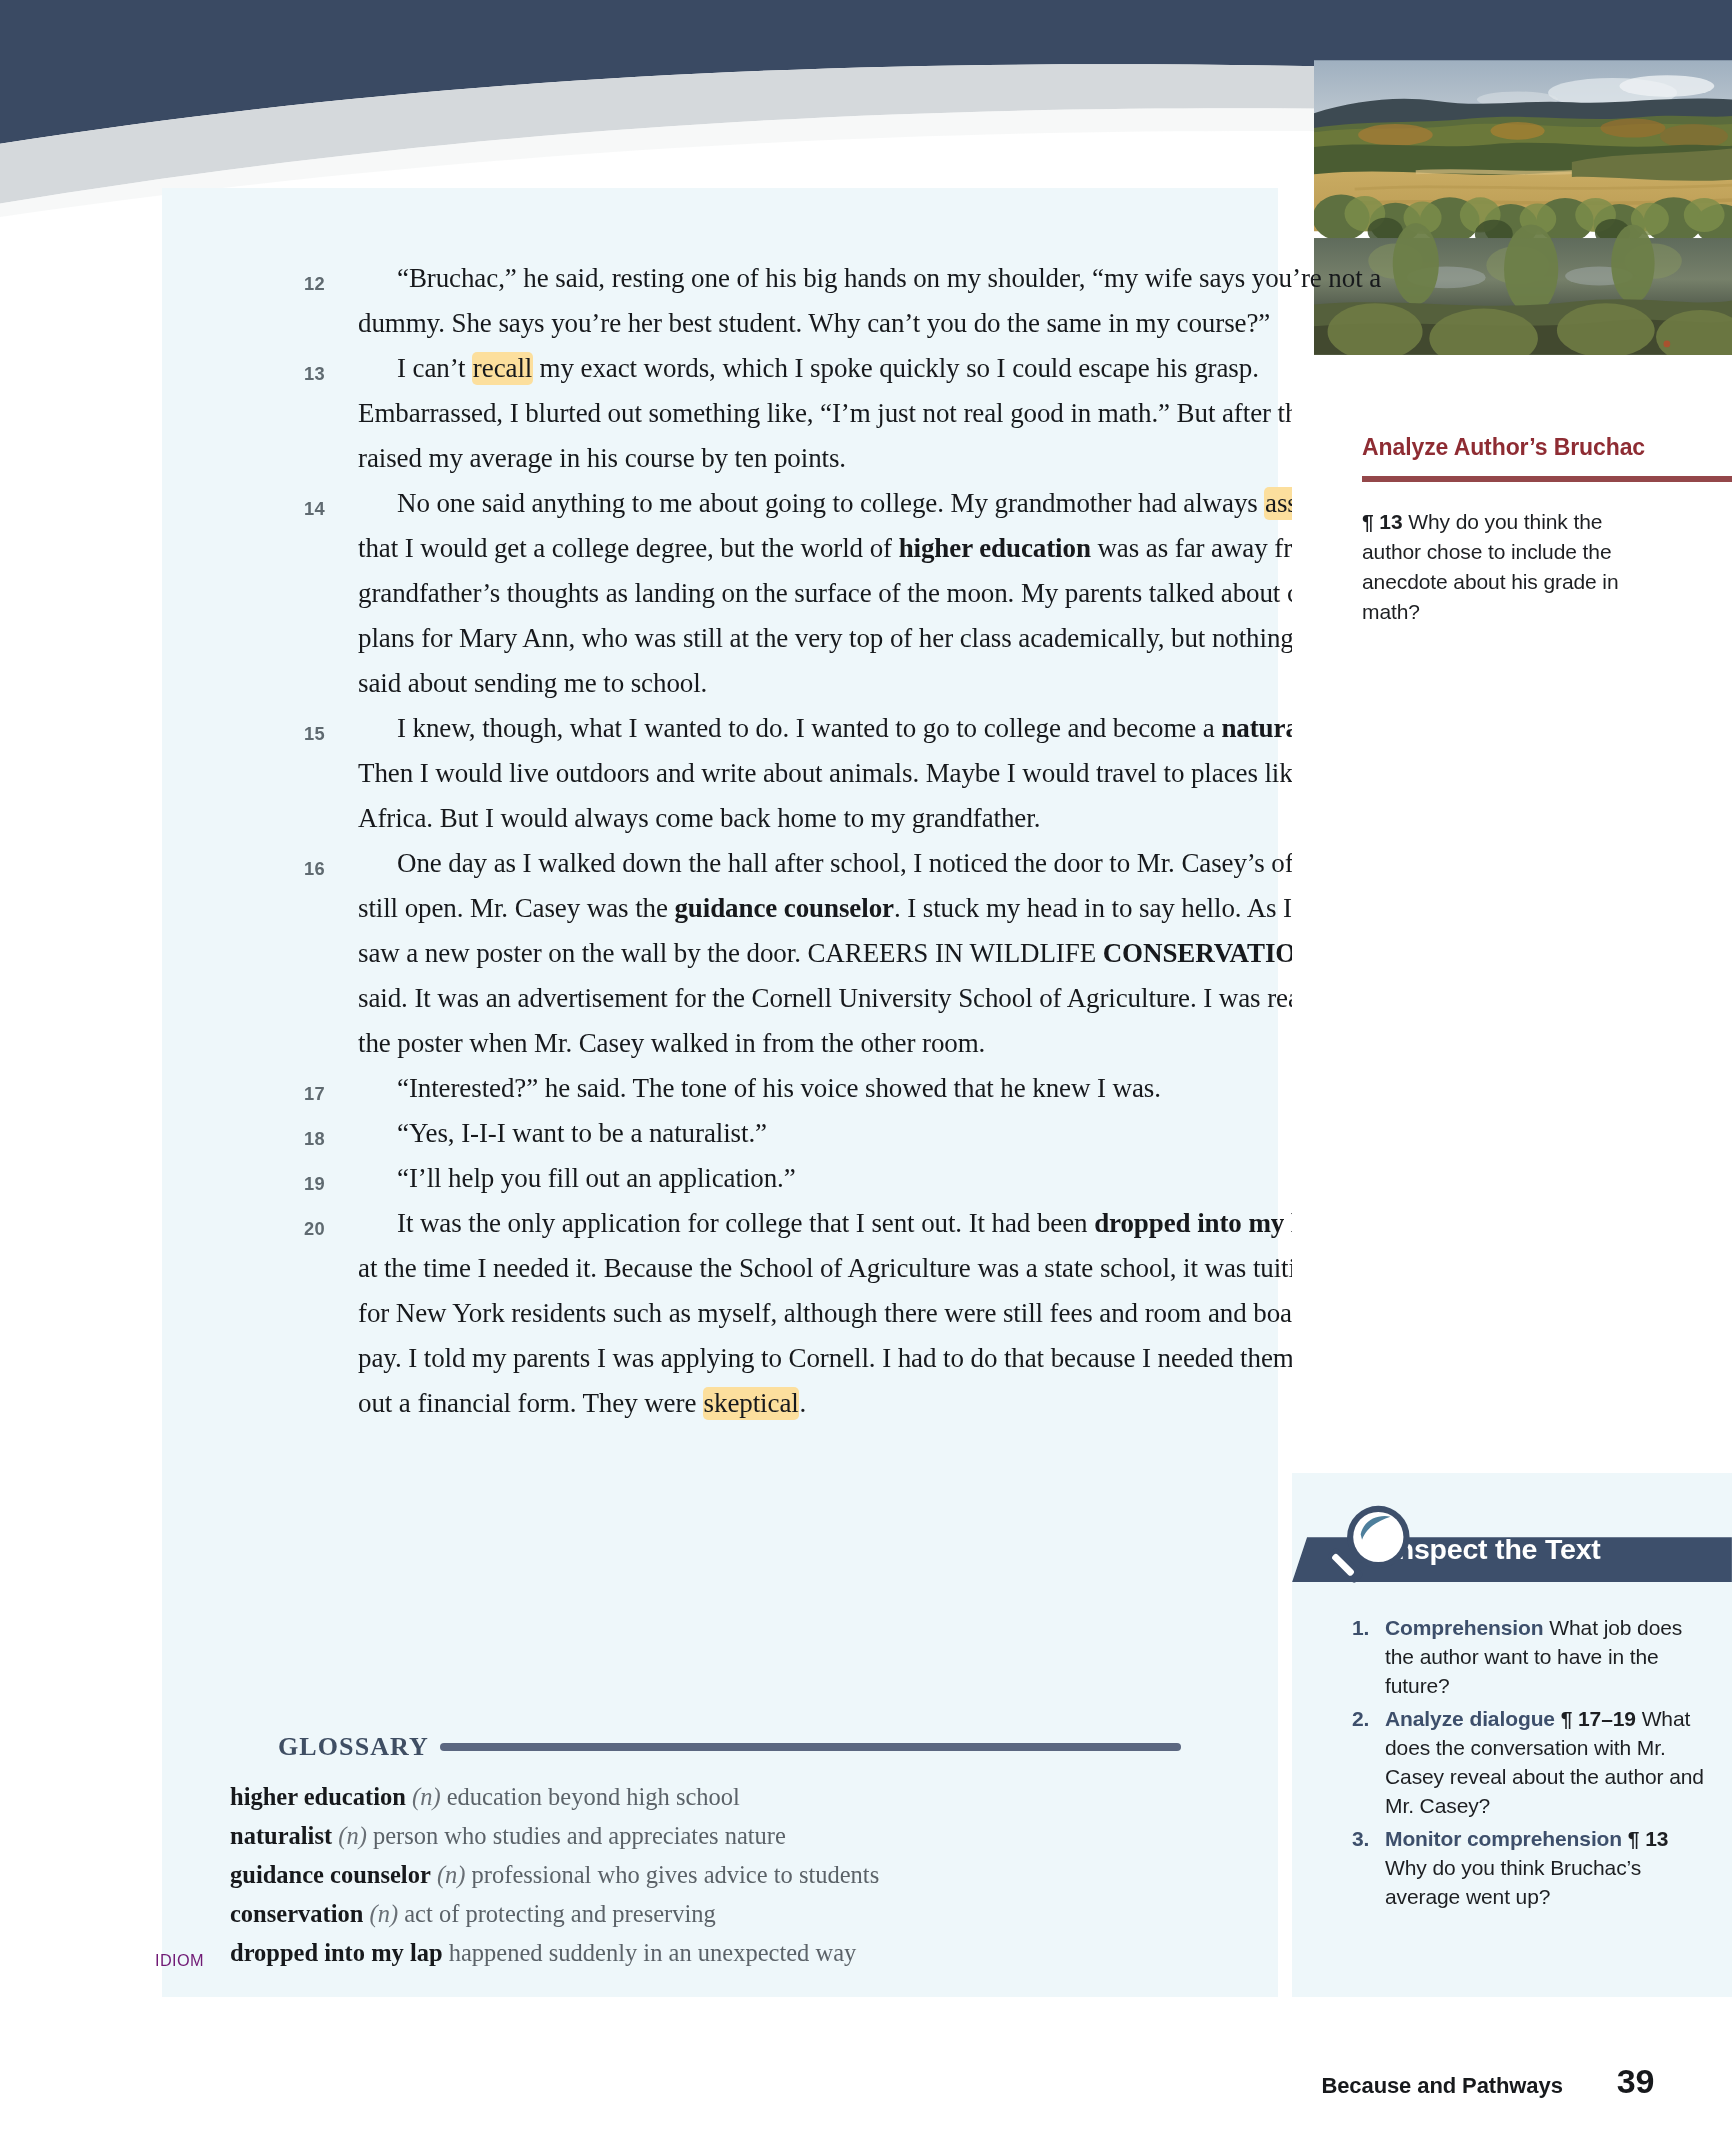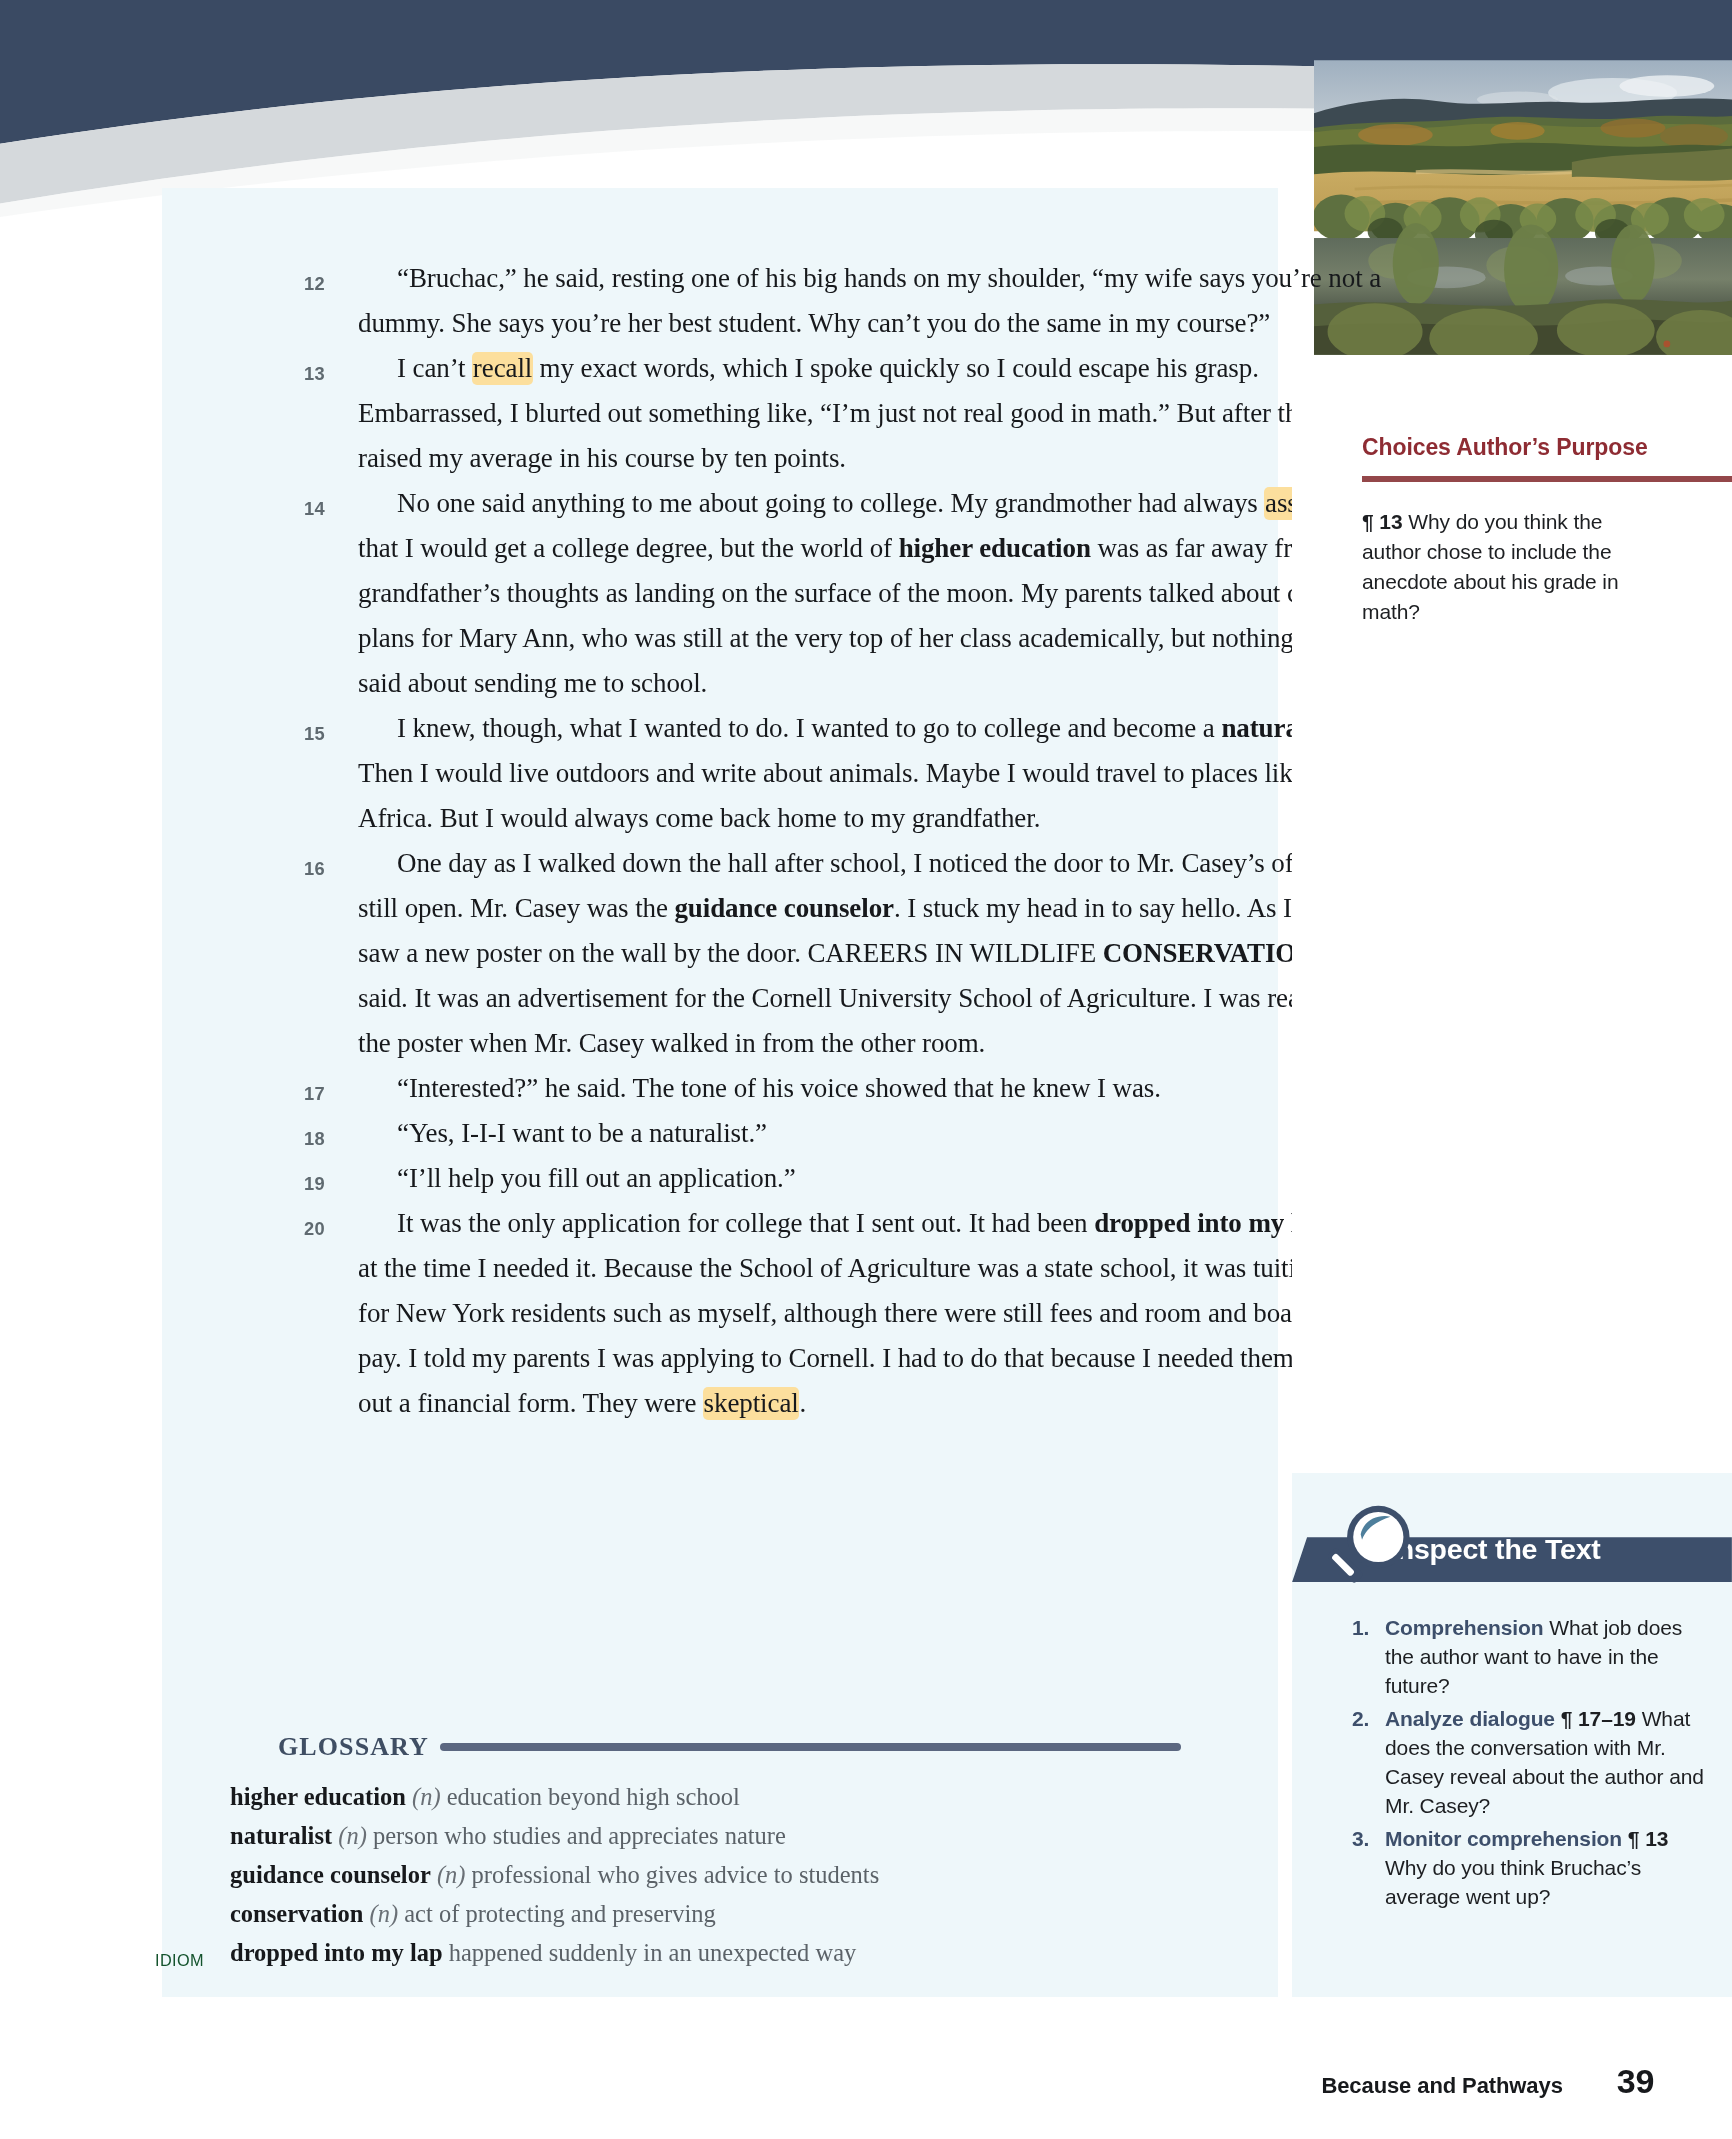--- a/index.html
+++ b/index.html
@@ -151,21 +151,21 @@
     color: #6a7076;
   }
   .gloss-entry .idiom-tag {
     position: absolute;
     left: -75px;
     top: 7.5px;
     font-family: "Liberation Sans", sans-serif;
     font-size: 16.3px;
     font-weight: normal;
     letter-spacing: 0.4px;
-    color: #14532d;
+    color: #701a75;
   }
 
   
   #aap {
     position: absolute;
     left: 1362px;
     top: 433px;
     width: 370px;
     z-index: 6;
   }
@@ -410,21 +410,21 @@
       <div class="gloss-entry"><span class="term">naturalist</span> <span class="pos">(n)</span> <span>person who studies and appreciates nature</span></div>
       <div class="gloss-entry"><span class="term">guidance counselor</span> <span class="pos">(n)</span> <span>professional who gives advice to students</span></div>
       <div class="gloss-entry"><span class="term">conservation</span> <span class="pos">(n)</span> <span>act of protecting and preserving</span></div>
       <div class="gloss-entry"><span class="idiom-tag">IDIOM</span><span class="term">dropped into my lap</span> <span>happened suddenly in an unexpected way</span></div>
     </div>
 </div>
 
 <div id="sidebar-top"></div>
 
 <div id="aap">
-  <div id="aap-title">Choices Author’s Purpose</div>
+  <div id="aap-title">Analyze Author’s Bruchac</div>
   <div id="aap-rule"></div>
   <div id="aap-q">
     <span class="pilcrow">¶ 13</span><span> Why do you think the author chose to include the anecdote about his grade in math?</span>
   </div>
 </div>
 
 <div id="sidebar-bottom"></div>
 
 <div id="inspect-banner">
   <svg width="440" height="57" viewBox="0 0 648 84" xmlns="http://www.w3.org/2000/svg">

